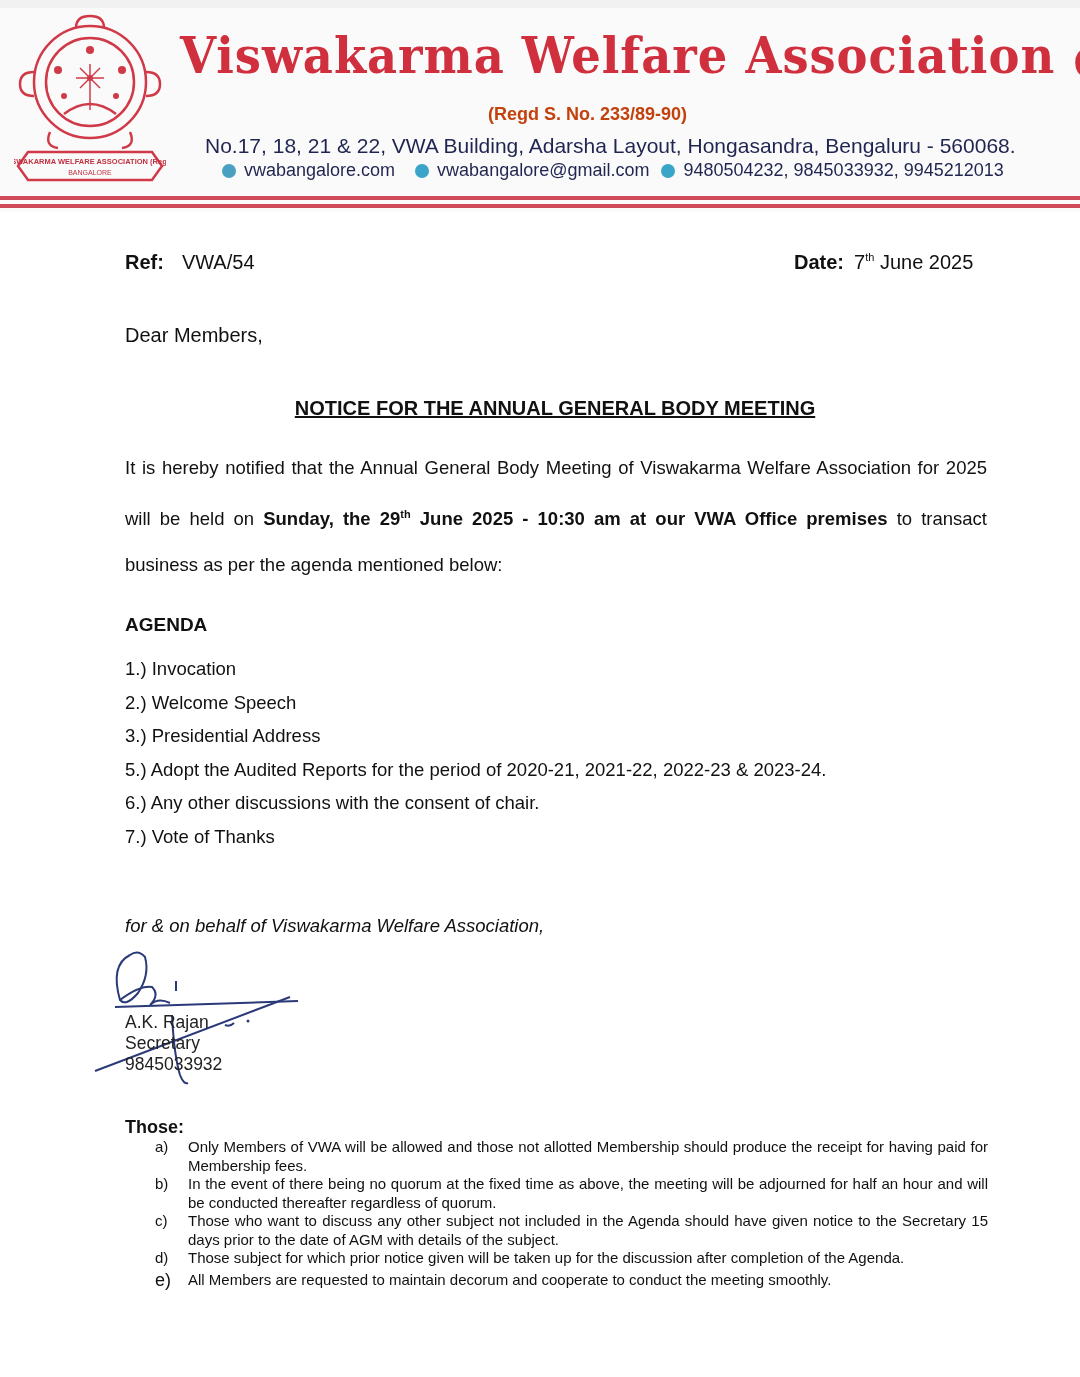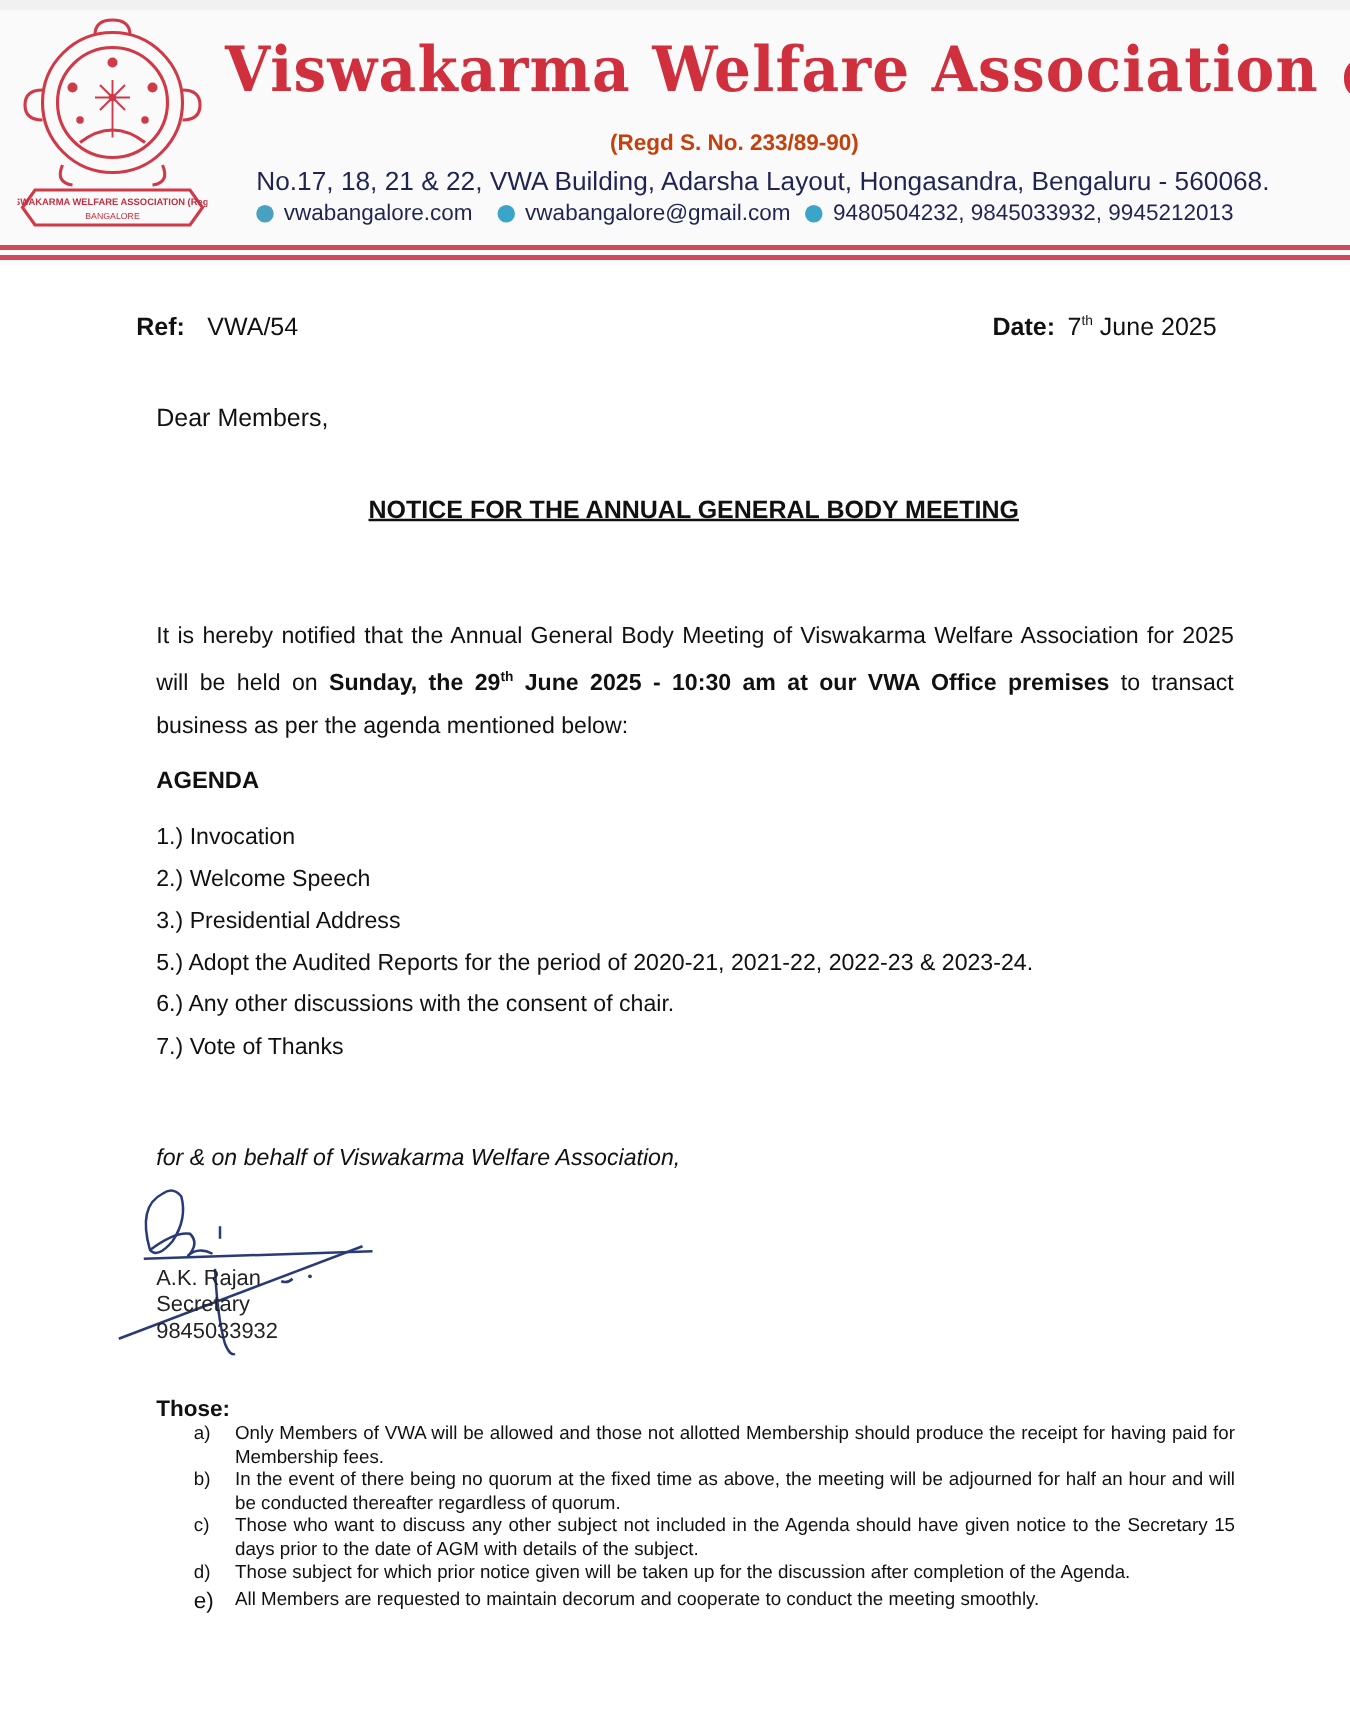--- a/index.html
+++ b/index.html
@@ -4,34 +4,34 @@
 <style>
   html,body{margin:0;padding:0;background:#fff;}
   body{width:1080px;height:1377px;position:relative;overflow:hidden;font-family:"Liberation Sans",sans-serif;color:#111;}
   .letterhead{position:absolute;left:0;top:0;width:1080px;height:212px;background:#fbfafa;}
   .topband{position:absolute;left:0;top:0;width:1080px;height:8px;background:#f1f1f1;}
   .logo{position:absolute;left:14px;top:14px;width:152px;height:172px;}
   .org-name{position:absolute;left:180px;top:26px;font-family:"DejaVu Serif","Liberation Serif",serif;font-weight:bold;font-size:50px;color:#d0303e;letter-spacing:1px;white-space:nowrap;transform:scaleX(0.93);transform-origin:left top;}
   .org-name .r{font-size:34px;}
   .regd{position:absolute;left:488px;top:104px;font-weight:bold;font-size:18px;color:#c2410c;}
   .addr{position:absolute;left:205px;top:134px;font-size:21px;color:#1f2550;white-space:nowrap;}
-  .contacts{position:absolute;left:205px;top:160px;font-size:18px;color:#1f2550;white-space:nowrap;display:flex;align-items:center;justify-content:center;}
+  .contacts{position:absolute;left:222px;top:160px;font-size:18px;color:#1f2550;white-space:nowrap;display:flex;align-items:center;justify-content:center;}
   .contacts .ic{display:inline-block;width:14px;height:14px;border-radius:50%;background:#3aa5c8;margin-right:8px;position:relative;}
   .contacts .ic.web{background:#4aa0c0;}
   .contacts .gap{display:inline-block;width:20px;}
   .rule1{position:absolute;left:0;top:196px;width:1080px;height:4px;background:#cf4a5a;}
   .rule2{position:absolute;left:0;top:204px;width:1080px;height:4px;background:#cf4a5a;}
-  .ref{position:absolute;left:109px;top:251px;font-size:20px;}
+  .ref{position:absolute;left:125px;top:251px;font-size:20px;}
   .ref b{margin-right:18px;}
   .date{position:absolute;left:794px;top:251px;font-size:20px;}
   .date b{margin-right:10px;}
   sup{font-size:11px;}
   .salutation{position:absolute;left:125px;top:324px;font-size:20px;text-align:right;}
   .heading{position:absolute;left:0;width:1110px;top:397px;text-align:center;font-size:20px;font-weight:bold;text-decoration:underline;}
-  .para{position:absolute;left:125px;top:491px;width:862px;font-size:18.5px;line-height:34px;text-align:justify;}
+  .para{position:absolute;left:125px;top:445px;width:862px;font-size:18.5px;line-height:46px;text-align:justify;}
   .agenda-title{position:absolute;left:125px;top:614px;font-size:19px;font-weight:bold;}
   .agenda{position:absolute;left:125px;top:656px;font-size:18.5px;margin:0;padding:0;list-style:none;}
   .agenda li{height:33.6px;line-height:26px;}
   .behalf{position:absolute;left:125px;top:915px;font-size:18.5px;font-style:italic;}
   .sig{position:absolute;left:90px;top:945px;width:220px;height:150px;}
   .signame{position:absolute;left:125px;top:1012px;font-size:17.5px;line-height:21px;color:#222;}
   .note-title{position:absolute;left:125px;top:1117px;font-size:18px;font-weight:bold;}
   .notes{position:absolute;left:155px;top:1138px;width:833px;margin:0;padding:0;list-style:none;font-size:15px;line-height:18.5px;}
   .notes li{display:flex;margin-bottom:0;}
   .notes .mk{width:33px;flex:none;}

